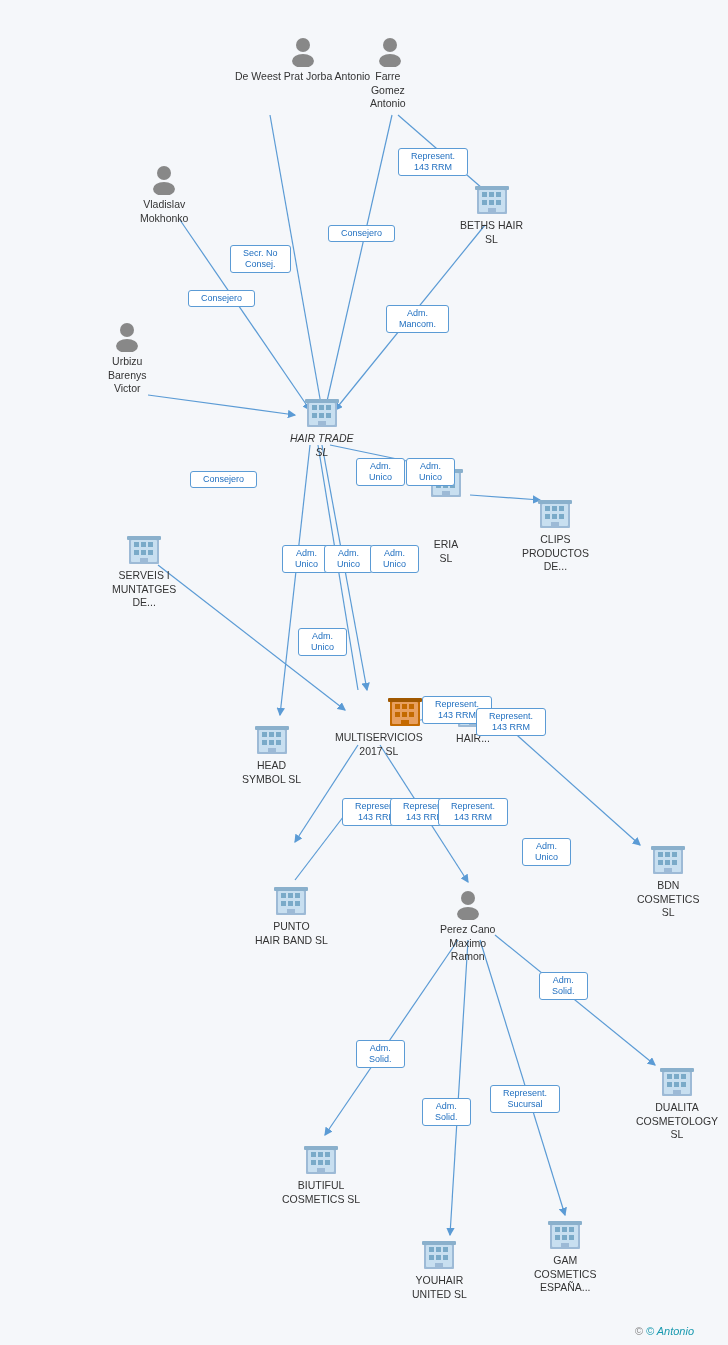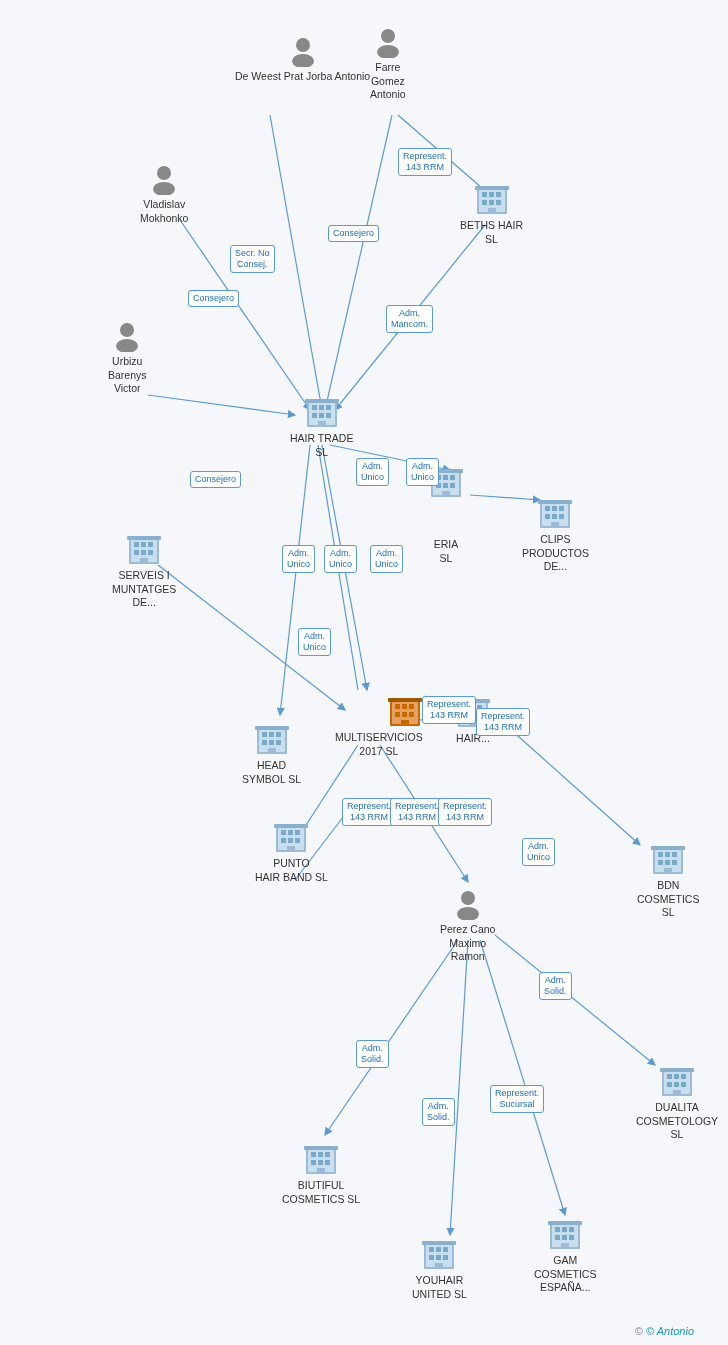--- a/index.html
+++ b/index.html
@@ -49,21 +49,21 @@
       height: 32px;
     }
     .relation-badge {
       position: absolute;
       background: white;
       border: 1px solid #5b9bd5;
       border-radius: 3px;
       color: #2270c0;
       font-size: 9px;
       text-align: center;
-      padding: 2px 4px;
+      padding: 2px 12px;
       line-height: 1.2;
       z-index: 3;
       white-space: nowrap;
     }
     .watermark {
       position: absolute;
       bottom: 8px;
       right: 10px;
       font-size: 11px;
       color: #1a9ab0;
@@ -133,21 +133,21 @@
   <div class="node" style="left:195px; top:35px;">
     <svg class="person-icon" viewBox="0 0 32 32">
       <circle cx="16" cy="10" r="7" fill="#888"></circle>
       <ellipse cx="16" cy="26" rx="11" ry="7" fill="#888"></ellipse>
     </svg>
     <div class="node-label">De Weest
 Prat Jorba
 Antonio</div>
   </div>
 
-  <div class="node" style="left:330px; top:26px;">
+  <div class="node" style="left:330px; top:35px;align-items:flex-end;">
     <svg class="person-icon" viewBox="0 0 32 32">
       <circle cx="16" cy="10" r="7" fill="#888"></circle>
       <ellipse cx="16" cy="26" rx="11" ry="7" fill="#888"></ellipse>
     </svg>
     <div class="node-label">Farre<br>Gomez<br>Antonio</div>
   </div>
 
   <div class="node" style="left:100px; top:163px;">
     <svg class="person-icon" viewBox="0 0 32 32">
       <circle cx="16" cy="10" r="7" fill="#888"></circle>
@@ -181,21 +181,21 @@
       <rect x="22" y="12" width="5" height="5" fill="#7aaac8"></rect>
       <rect x="8" y="20" width="5" height="5" fill="#7aaac8"></rect>
       <rect x="15" y="20" width="5" height="5" fill="#7aaac8"></rect>
       <rect x="22" y="20" width="5" height="5" fill="#7aaac8"></rect>
       <rect x="14" y="28" width="8" height="6" fill="#9dbad6"></rect>
       <rect x="1" y="6" width="34" height="4" fill="#8ab0cc" rx="1"></rect>
     </svg>
     <div class="node-label">BETHS HAIR<br>SL</div>
   </div>
 
-  <div class="node" style="left:250px; top:393px;">
+  <div class="node" style="left:250px; top:393px;font-style:italic;">
     <svg class="building-icon" viewBox="0 0 36 36">
       <rect x="3" y="8" width="30" height="26" fill="#9dbad6" rx="1"></rect>
       <rect x="5" y="10" width="26" height="22" fill="#c8dff0" rx="1"></rect>
       <rect x="8" y="12" width="5" height="5" fill="#7aaac8"></rect>
       <rect x="15" y="12" width="5" height="5" fill="#7aaac8"></rect>
       <rect x="22" y="12" width="5" height="5" fill="#7aaac8"></rect>
       <rect x="8" y="20" width="5" height="5" fill="#7aaac8"></rect>
       <rect x="15" y="20" width="5" height="5" fill="#7aaac8"></rect>
       <rect x="22" y="20" width="5" height="5" fill="#7aaac8"></rect>
       <rect x="14" y="28" width="8" height="6" fill="#9dbad6"></rect>
@@ -293,21 +293,21 @@
       <rect x="22" y="12" width="5" height="5" fill="#7aaac8"></rect>
       <rect x="8" y="20" width="5" height="5" fill="#7aaac8"></rect>
       <rect x="15" y="20" width="5" height="5" fill="#7aaac8"></rect>
       <rect x="22" y="20" width="5" height="5" fill="#7aaac8"></rect>
       <rect x="14" y="28" width="8" height="6" fill="#9dbad6"></rect>
       <rect x="1" y="6" width="34" height="4" fill="#8ab0cc" rx="1"></rect>
     </svg>
     <div class="node-label">HAIR...</div>
   </div>
 
-  <div class="node" style="left:215px; top:818px;">
+  <div class="node" style="left:215px; top:881px;">
     <svg class="building-icon" viewBox="0 0 36 36">
       <rect x="3" y="8" width="30" height="26" fill="#9dbad6" rx="1"></rect>
       <rect x="5" y="10" width="26" height="22" fill="#c8dff0" rx="1"></rect>
       <rect x="8" y="12" width="5" height="5" fill="#7aaac8"></rect>
       <rect x="15" y="12" width="5" height="5" fill="#7aaac8"></rect>
       <rect x="22" y="12" width="5" height="5" fill="#7aaac8"></rect>
       <rect x="8" y="20" width="5" height="5" fill="#7aaac8"></rect>
       <rect x="15" y="20" width="5" height="5" fill="#7aaac8"></rect>
       <rect x="22" y="20" width="5" height="5" fill="#7aaac8"></rect>
       <rect x="14" y="28" width="8" height="6" fill="#9dbad6"></rect>

